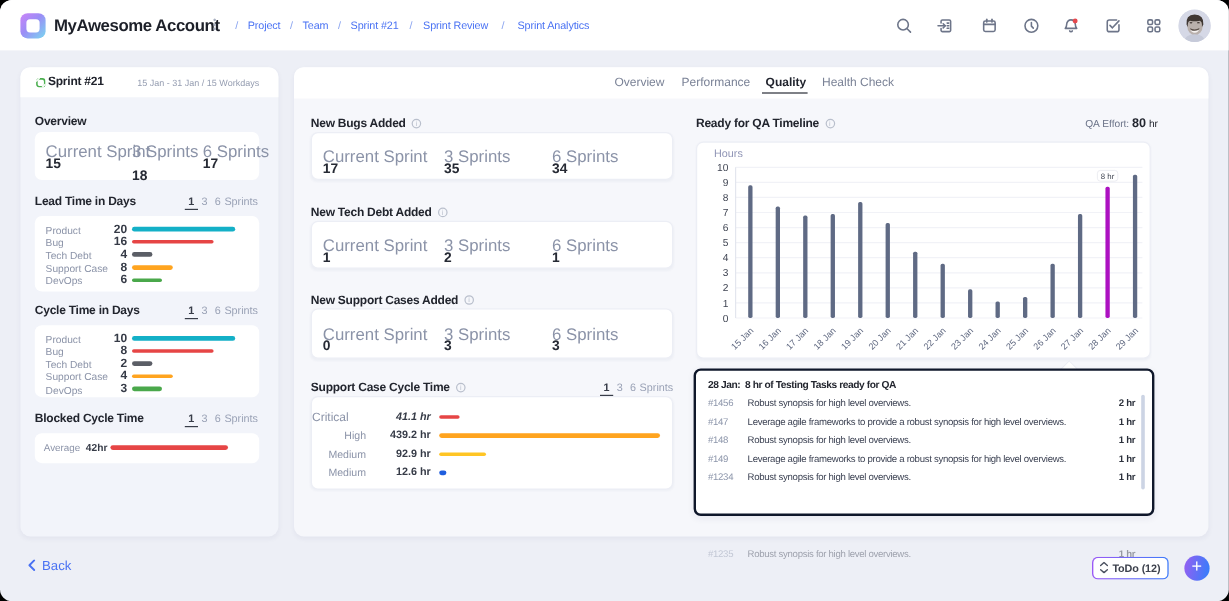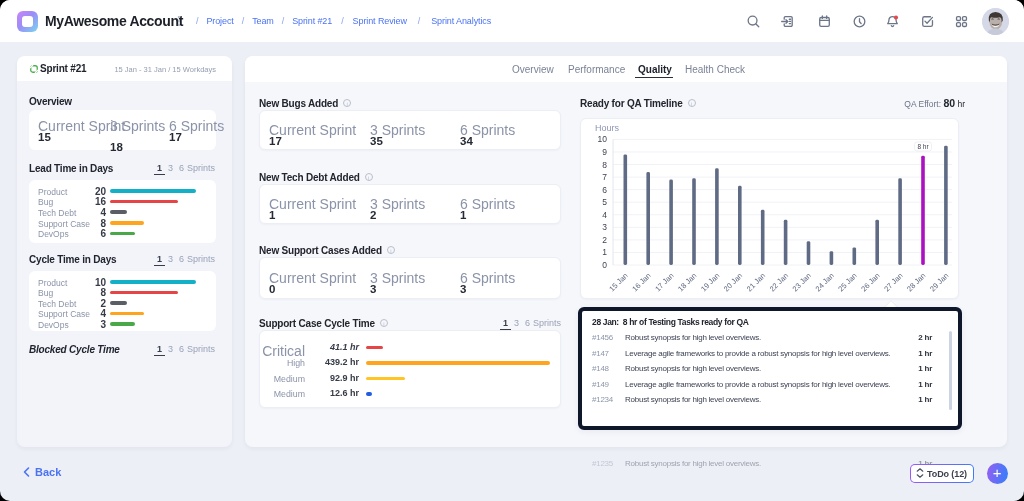--- a/index.html
+++ b/index.html
@@ -37,28 +37,28 @@
 .panel { position:absolute; left:245px; top:56px; width:762px; height:391px; background:#f6f7fb; border-radius:8px; box-shadow:0 2px 4px rgba(30,40,90,.05); }
 .tabs { position:absolute; left:0; top:0; width:762px; height:26px; background:#fff; border-radius:8px 8px 0 0; }
 .tab { position:absolute; top:7.5px; font-size:10px; color:#7a8296; }
 .tab.on { color:#20232d; font-weight:700; }
 .tabline { position:absolute; top:20.5px; height:1.5px; background:#2a2e38; }
 .mhead { position:absolute; font-size:10px; letter-spacing:-0.2px; font-weight:700; color:#22252e; }
 .info { display:inline-block; width:8px; height:8px; border:1px solid #b9bfcc; border-radius:50%; color:#b9bfcc; font-size:6px; font-weight:400; text-align:center; line-height:8px; vertical-align:1px; margin-left:5px; }
 .mcard { position:absolute; left:14px; width:302px; background:#fff; border:1px solid #eceef5; border-radius:6px; box-shadow:0 1px 2px rgba(30,40,90,.04); }
 
 .qacard { position:absolute; left:335px; width:379px; background:#fff; border:1px solid #eceef5; border-radius:6px; box-shadow:0 1px 2px rgba(30,40,90,.04); }
-.tasks { position:absolute; left:333px; top:251px; width:384px; height:123px; background:#fff; border:4px solid #0f172a; border-radius:6px; box-shadow:0 2px 6px rgba(30,40,90,.06); }
+.tasks { position:absolute; left:333px; top:251px; width:384px; height:123px; background:#fff; border:2px solid #0f172a; border-radius:6px; box-shadow:0 2px 6px rgba(30,40,90,.06); }
 .caret { position:absolute; left:641px; top:246px; width:10px; height:10px; background:#fff; transform:rotate(45deg); border-left:1px solid #eceef5; border-top:1px solid #eceef5; }
-.trow { position:absolute; left:10px; right:26px; height:12px; font-size:8px; letter-spacing:-0.25px; white-space:nowrap; }
+.trow { position:absolute; left:10px; right:14px; height:12px; font-size:8px; letter-spacing:-0.25px; white-space:nowrap; }
 .trow .id { position:absolute; left:0; color:#8d96ab; }
 .trow .ds { position:absolute; left:33px; color:#3d4354; }
 .trow .hr { position:absolute; right:0; font-weight:700; color:#2c313c; }
 
-.back { position:absolute; left:22px; top:466px; font-size:11px; font-weight:700; color:#4a72f3; }
+.back { position:absolute; left:22px; top:466px; font-size:11px; font-weight:400; color:#4a72f3; }
 .todo { position:absolute; left:909.5px; top:463.5px; width:64px; height:19.5px; border-radius:5px; background:linear-gradient(#fff,#fff) padding-box, linear-gradient(90deg,#9b59f6,#3e7bfa) border-box; border:1px solid transparent; font-size:9px; letter-spacing:-0.1px; color:#3c414d; text-align:center; line-height:18px; font-weight:700; }
 .plus { position:absolute; left:986.5px; top:462.5px; width:21.5px; height:21.5px; border-radius:50%; background:linear-gradient(100deg,#8d62f2 10%,#3b7cfa 90%); color:#fff; text-align:center; line-height:20px; font-size:15px; font-weight:400; }
 </style>
 </head>
 <body>
 <div class="app">
 
   <div class="hdr">
     <div class="logo">
         <i></i>
@@ -188,22 +188,27 @@
       <div class="v" style="left:47px;">4</div>
       <div class="b" style="left:80.5px; width:34.4px; background:#ffa41f;"></div>
     </div>
         <div class="brow" style="left:0; top:48.9px; width:100%;">
       <div class="l">DevOps</div>
       <div class="v" style="left:47px;">3</div>
       <div class="b" style="left:80.5px; width:25.8px; background:#4aa84b;"></div>
     </div>
       </div>
 
-    <div class="shead" style="top:288px;font-style:italic;">Blocked Cycle Time</div>
+    <div class="shead" style="top:288px;">Blocked Cycle Time</div>
     <div class="sel" style="right:17px; top:288px;"><b>1</b><i>3</i><i>6</i>Sprints</div>
+    <div class="scard" style="top:305px; height:24.5px;">
+      <div class="statlbl" style="left:7.5px; top:7.5px; font-size:8.2px;">Average</div>
+      <div style="position:absolute; left:42.5px; top:7px; font-size:8.5px; font-weight:700; color:#363b47;">42hr</div>
+      <div style="position:absolute; left:62.5px; top:10px; width:98px; height:3.5px; border-radius:2px; background:#e64545;"></div>
+    </div>
   </div>
 
   <div class="panel">
     <div class="tabs">
       <div class="tab" style="left:267px;">Overview</div>
       <div class="tab" style="left:323px;">Performance</div>
       <div class="tab on" style="left:393px;">Quality</div>
       <div class="tabline" style="left:390px; width:38px;"></div>
       <div class="tab" style="left:440px;">Health Check</div>
     </div>
@@ -235,21 +240,21 @@
       <div class="statlbl" style="left:110px; top:12px;">3 Sprints</div>
       <div class="statval" style="left:110px; top:24.5px;">3</div>
       <div class="statlbl" style="left:200px; top:12px;">6 Sprints</div>
       <div class="statval" style="left:200px; top:24.5px;">3</div>
     </div>
 
     <div class="mhead" style="left:14px; top:262px;">Support Case Cycle Time<span class="info">i</span></div>
     <div class="sel" style="right:446px; top:262px;"><b>1</b><i>3</i><i>6</i>Sprints</div>
     <div class="mcard" style="top:274px; height:78px;" id="sccard">
         <div style="position:absolute; top:11.5px; left:0; width:100%; height:11px;">
-      <div style="position:absolute; left:0; width:45px; text-align:right; font-size:14px; color:#8b93a8;">Critical</div>
+      <div style="position:absolute; left:0; width:45px; text-align:left; font-size:10px; color:#8b93a8;">Critical</div>
       <div style="position:absolute; left:50px; width:49px; text-align:right; top:-1px; font-size:9px; font-weight:700; color:#363b47;font-style:italic;">41.1 hr</div>
       <div style="position:absolute; left:106px; top:3px; width:17.21857923497268px; height:3.5px; border-radius:2px; background:#e64545;"></div>
     </div>
         <div style="position:absolute; top:27px; left:0; width:100%; height:11px;">
       <div style="position:absolute; left:0; width:45px; text-align:right; font-size:8.8px; color:#8b93a8;">High</div>
       <div style="position:absolute; left:50px; width:49px; text-align:right; top:-1px; font-size:9px; font-weight:700; color:#363b47;">439.2 hr</div>
       <div style="position:absolute; left:106px; top:3px; width:184px; height:3.5px; border-radius:2px; background:#ffa41f;"></div>
     </div>
         <div style="position:absolute; top:42.5px; left:0; width:100%; height:11px;">
       <div style="position:absolute; left:0; width:45px; text-align:right; font-size:8.8px; color:#8b93a8;">Medium</div>

